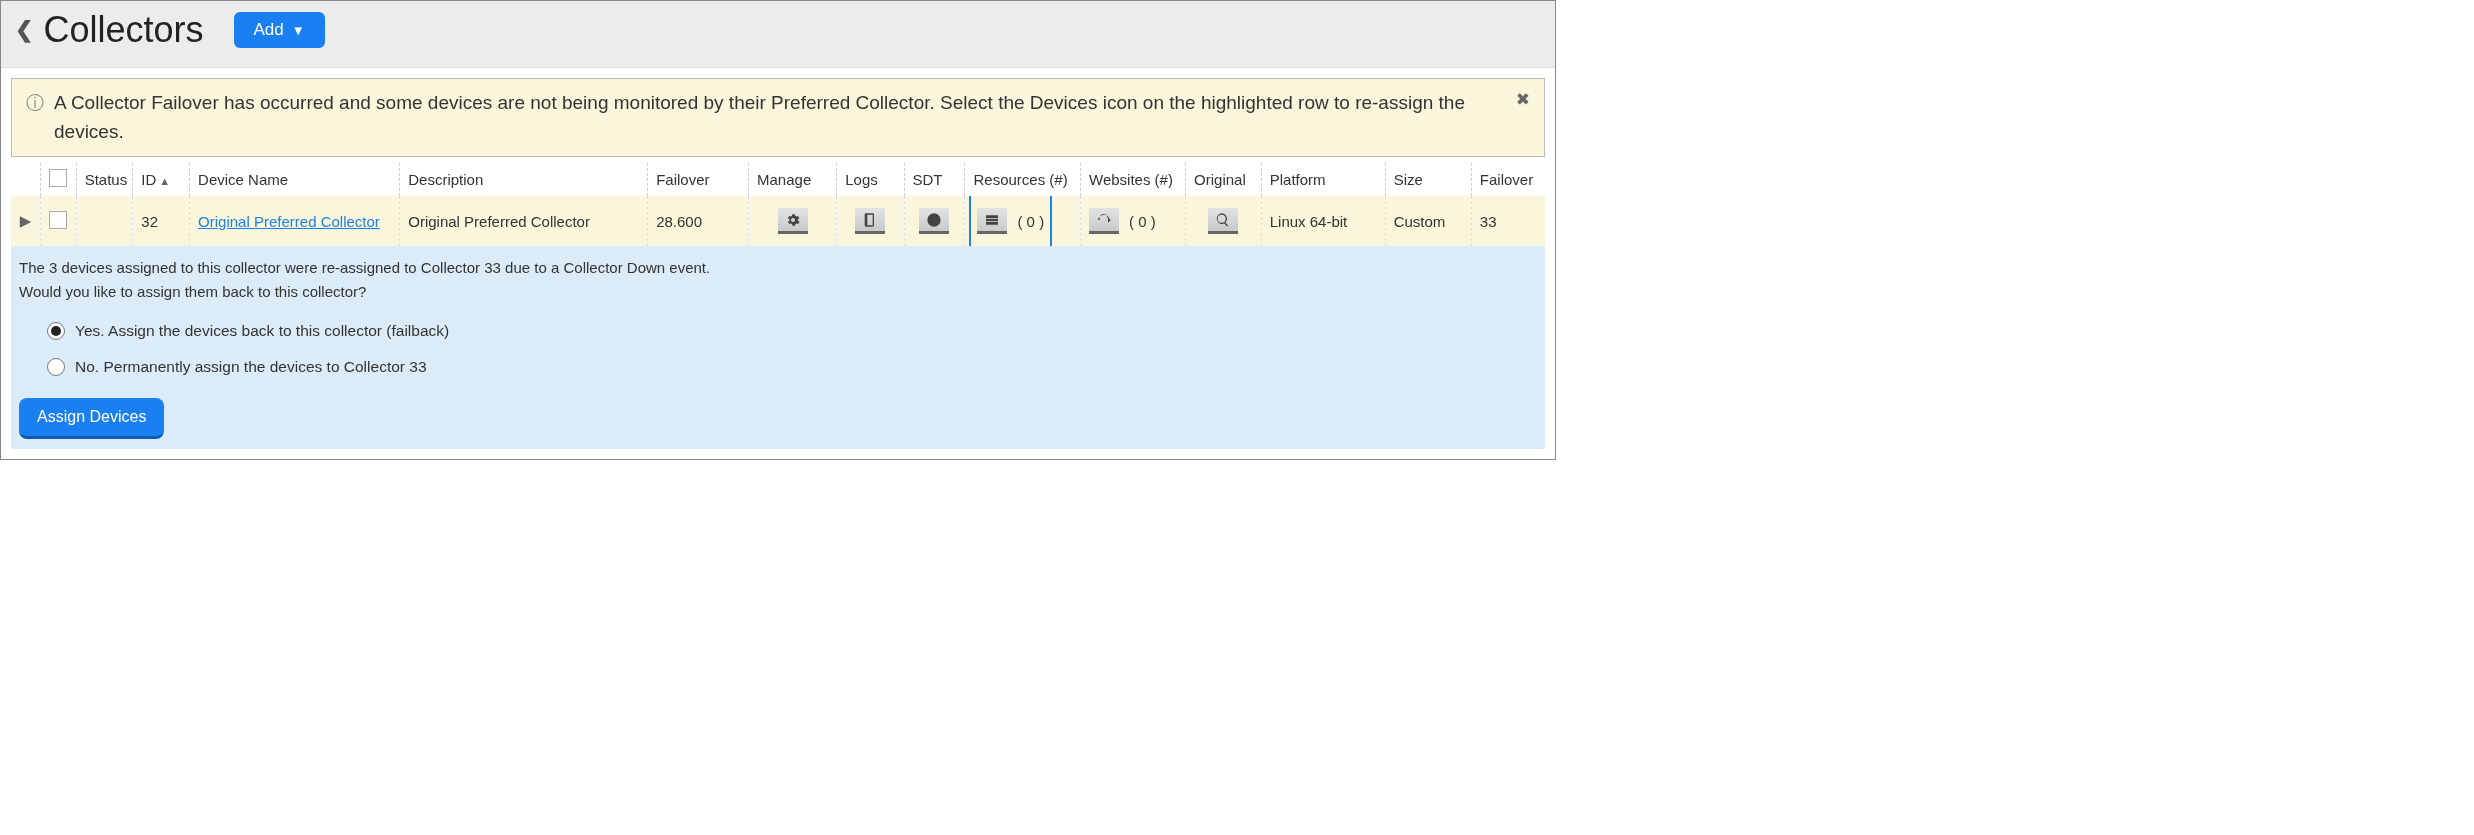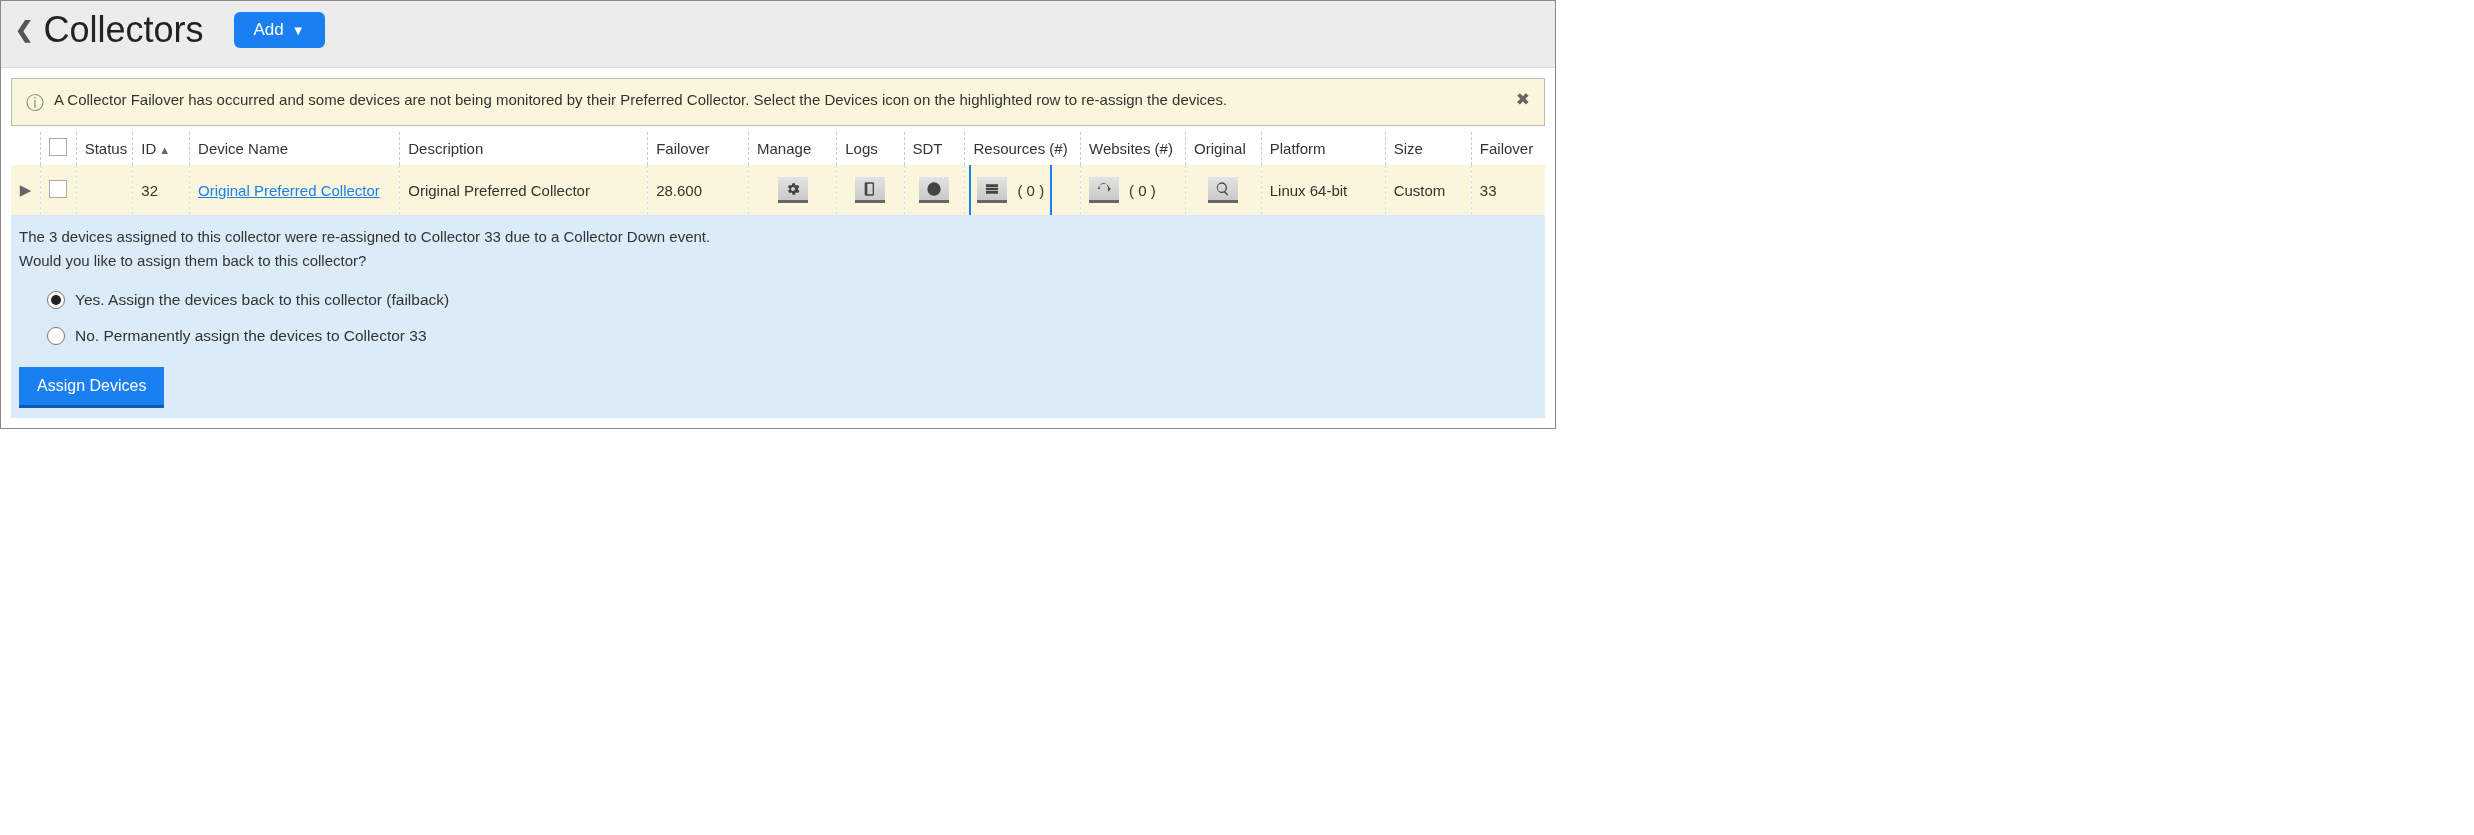--- a/index.html
+++ b/index.html
@@ -62,21 +62,21 @@
     margin-bottom: 6px;
   }
   .alert .info-icon {
     color: #888;
     font-size: 18px;
     flex: 0 0 auto;
     margin-top: 2px;
   }
   .alert .msg {
     flex: 1 1 auto;
-    font-size: 15px;
+    font-size: 19px;
     line-height: 1.5;
     color: #333;
   }
   .alert .close-icon {
     color: #666;
     font-size: 17px;
     cursor: pointer;
     flex: 0 0 auto;
   }
 
@@ -165,21 +165,21 @@
   .radio {
     width: 18px; height: 18px; border: 1px solid #777; border-radius: 50%;
     display: inline-flex; align-items: center; justify-content: center;
     background: #fff;
   }
   .radio.sel::after {
     content: ""; width: 10px; height: 10px; background: #222; border-radius: 50%;
   }
   .assign-btn {
     background: #1a7ff0; color: #fff; border: none;
-    padding: 10px 18px; font-size: 16px; border-radius: 0;
+    padding: 10px 18px; font-size: 16px; border-radius: 8px;
     cursor: pointer; border-bottom: 3px solid #0b5bb5;
   }
   .col-expand{width:28px}.col-chk{width:34px}.col-status{width:54px}.col-id{width:54px}
   .col-name{width:200px}.col-desc{width:236px}.col-ver{width:96px}.col-manage{width:84px}
   .col-logs{width:64px}.col-sdt{width:58px}.col-res{width:110px}.col-web{width:100px}
   .col-netscan{width:72px}.col-platform{width:118px}.col-size{width:82px}.col-failover{width:70px}
 </style>
 </head>
 <body>
 

